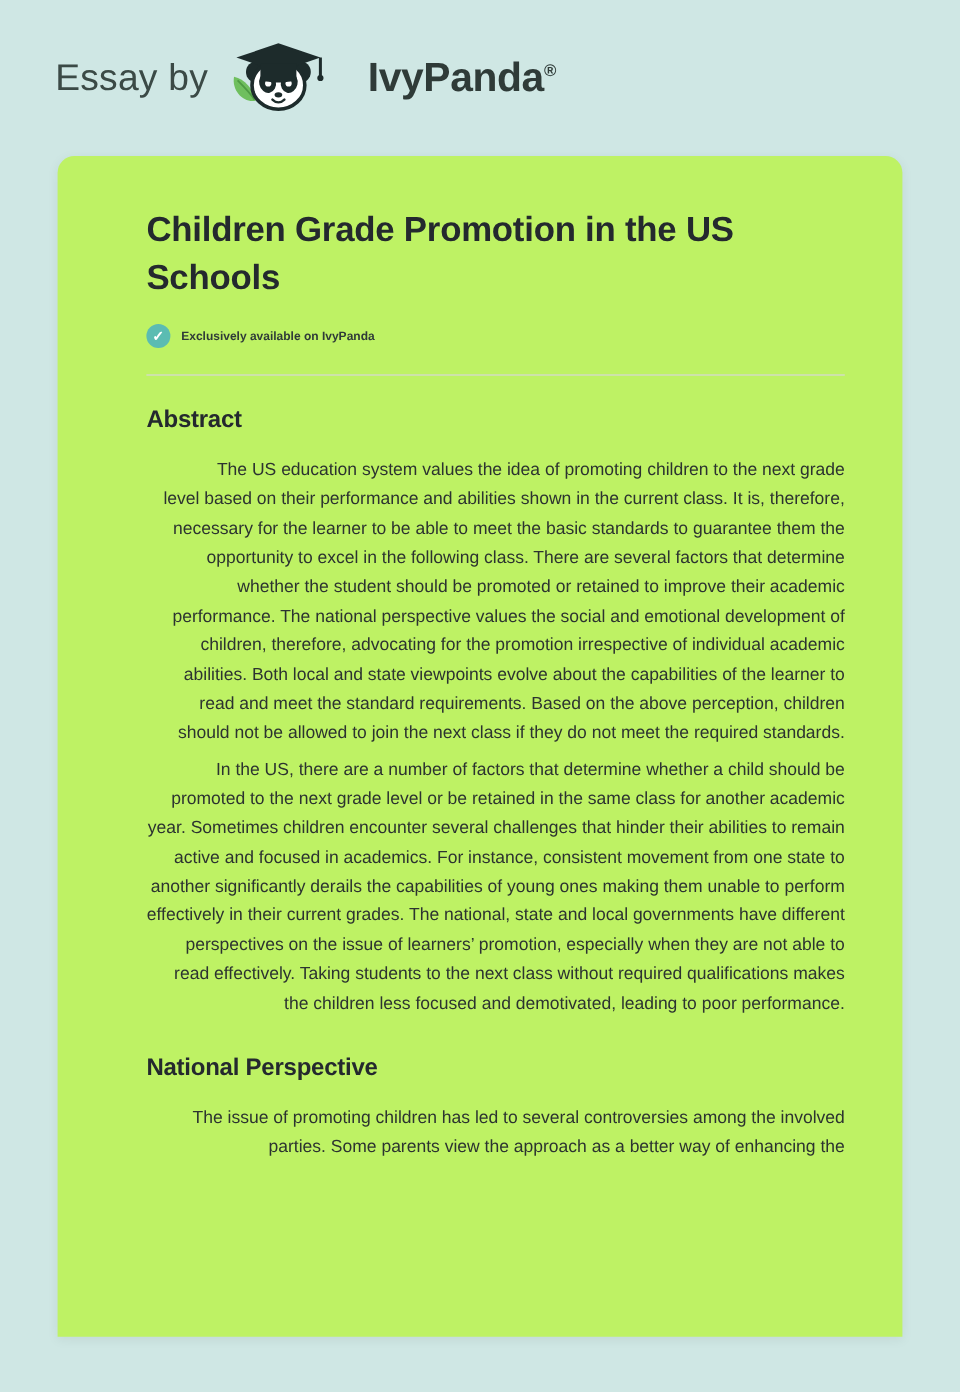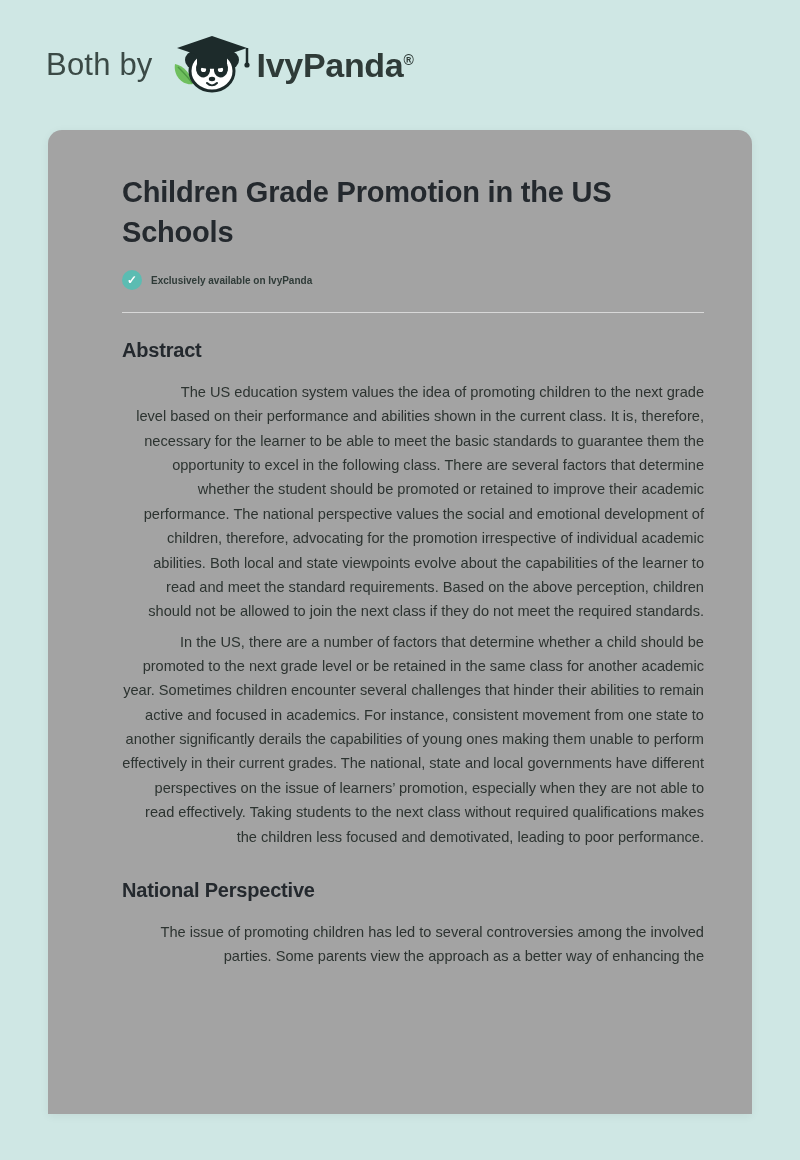--- a/index.html
+++ b/index.html
@@ -30,20 +30,21 @@
   .brand-essay-by {
     font-size: 31px;
     color: #3b4a46;
     letter-spacing: 0.2px;
     font-weight: 400;
   }
   .brand-logo {
     display: flex;
     align-items: center;
     margin-left: 16px;
+    gap: 29px;
   }
   .panda-mark {
     width: 86px;
     height: 62px;
     position: relative;
     flex: none;
   }
   .brand-name {
     font-size: 34px;
     font-weight: bold;
@@ -56,21 +57,21 @@
     vertical-align: super;
     font-weight: bold;
   }
   
   .doc-card {
     position: absolute;
     left: 48px;
     top: 130px;
     width: 704px;
     height: 984px;
-    background: #a3a3a3;
+    background: #bef264;
     border-radius: 14px 14px 0 0;
     box-shadow: 0 2px 10px rgba(0,0,0,0.06);
     box-sizing: border-box;
     padding: 42px 30px 0 26px;
     overflow: hidden;
   }
   .doc-inner {
     padding: 0 18px 0 48px;
   }
   h1.doc-title {
@@ -127,21 +128,21 @@
     text-indent: 30px;
     text-align: right;
   }
 </style>
 </head>
 <body>
 
 <div class="page">
 
   <div class="brand-header">
-    <span class="brand-essay-by">Both by</span>
+    <span class="brand-essay-by">Essay by</span>
     <div class="brand-logo">
       <span class="panda-mark">
         <svg width="86" height="62" viewBox="0 0 86 62" xmlns="http://www.w3.org/2000/svg">
 
           <path d="M6 30 C4 42, 14 52, 24 50 C22 40, 15 32, 6 30 Z" fill="#6fbf5e"></path>
           <path d="M9 33 C14 38, 20 44, 23 49" stroke="#4e9a43" stroke-width="1.5" fill="none"></path>
 
           <circle cx="25" cy="26" r="9" fill="#1d2b2b"></circle>
           <circle cx="61" cy="26" r="9" fill="#1d2b2b"></circle>
 

